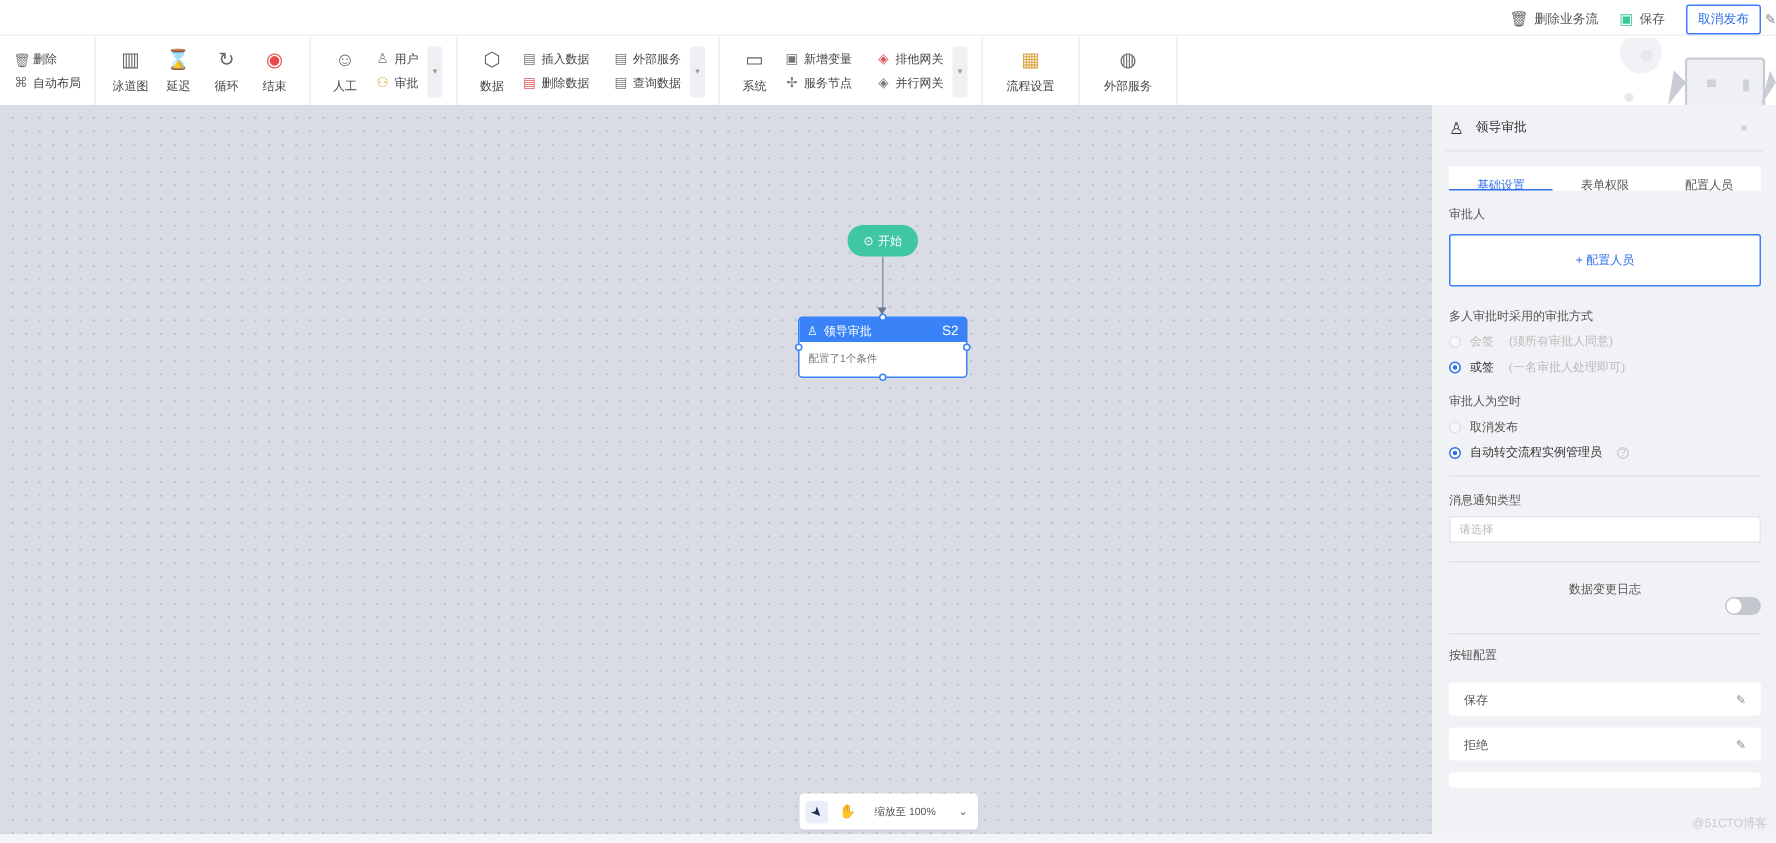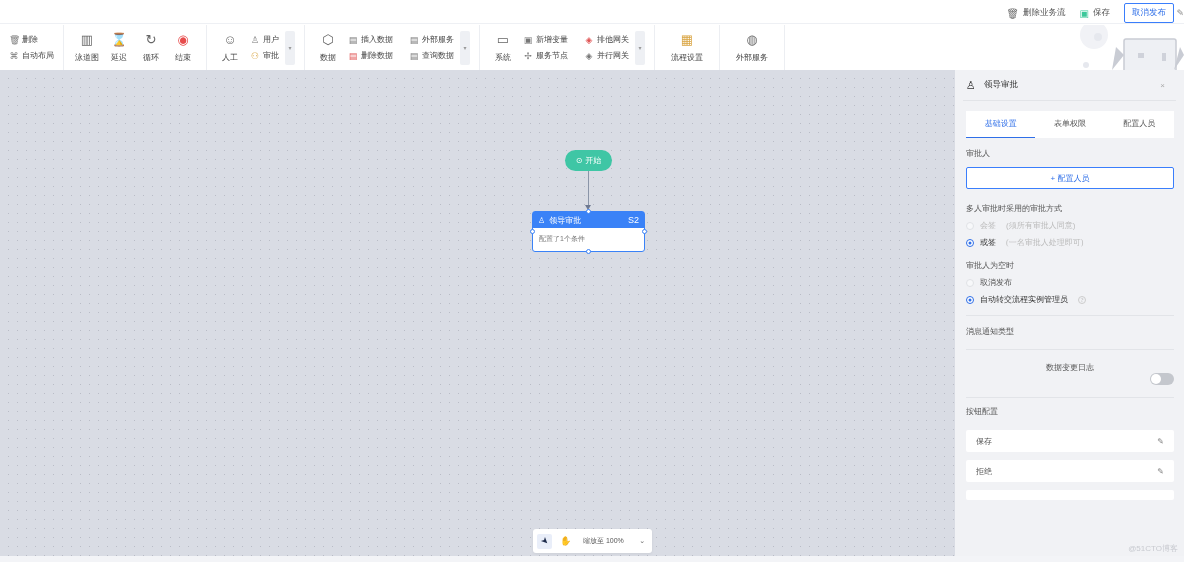--- a/index.html
+++ b/index.html
@@ -55,26 +55,26 @@
   .zb-tool.active { background: #e9eef9; }
   .zb-tool.hand { color: #555; }
   .zb-label { font-size: 7px; color: #555; margin-left: 4px; }
   .zb-chev { margin-left: auto; margin-right: 3px; font-size: 7px; color: #666; }
 
   
   .panel { position: absolute; left: 955px; top: 70px; width: 229px; height: 486px; background: #f1f2f5; }
   .panel-hd { height: 31px; display: flex; align-items: center; padding: 0 11px; gap: 8px; font-size: 8.5px; color: #333; border-bottom: 1px solid #e2e4e8; margin: 0 8px 0 8px; padding-left: 3px; }
   .panel-hd .ic { font-size: 11px; color: #333; }
   .panel-hd .close { margin-left: auto; color: #aaa; font-size: 8px; }
-  .tabs { margin: 10px 10px 0 11px; height: 27px; background: #fff; display: flex; }
+  .tabs { margin: 10px 10px 0 11px; height: 16px; background: #fff; display: flex; }
   .tab { flex: 1; text-align: center; font-size: 8px; color: #555; line-height: 26px; }
   .tab.active { color: #2f6fe8; border-bottom: 1.5px solid #2f6fe8; }
   .p-label { font-size: 8px; color: #555; margin: 10px 11px 5px 11px; }
   .p-input { margin: 0 10px 0 11px; height: 18px; background: #fff; border: 1px solid #e3e5e9; border-radius: 2px; font-size: 7.5px; color: #bbb; padding: 0 6px; line-height: 16px; }
-  .p-btn { margin: 8px 10px 0 11px; height: 22px; background: #fff; border: 1px solid #3a7efc; border-radius: 2px; font-size: 8px; color: #2f6fe8; display: flex; align-items: center; justify-content: center; gap: 5px; }
+  .p-btn { margin: 8px 10px 0 11px; height: 35px; background: #fff; border: 1px solid #3a7efc; border-radius: 2px; font-size: 8px; color: #2f6fe8; display: flex; align-items: center; justify-content: center; gap: 5px; }
   .radio-row { display: flex; align-items: center; gap: 6px; margin: 6px 11px 0 11px; font-size: 8px; color: #bbb; }
   .radio-row.on { color: #333; font-family: Liberation Serif, serif; }
   .radio { width: 8px; height: 8px; border-radius: 50%; border: 1px solid #e0e2e6; background: #f7f8fa; }
   .radio.checked { border: 1px solid #2f6fe8; background: #fff; box-shadow: inset 0 0 0 1.5px #fff; background: radial-gradient(circle, #2f6fe8 45%, #fff 50%); }
   .radio-row .hint { color: #bbb; margin-left: 4px; }
   .radio-row .qm { color: #bbb; font-size: 7px; border: 1px solid #ccc; border-radius: 50%; width: 8px; height: 8px; display: inline-flex; align-items: center; justify-content: center; margin-left: 4px; }
   .divider { margin: 10px 10px 0 11px; height: 1px; background: #e2e4e8; }
   .switch-row { display: flex; align-items: center; margin: 12px 10px 0 11px; font-size: 8px; color: #555; flex-direction: column; }
   .switch { margin-left: auto; width: 24px; height: 12px; background: #c4c7cd; border-radius: 6px; position: relative; }
   .switch::after { content: ""; position: absolute; left: 1px; top: 1px; width: 10px; height: 10px; border-radius: 50%; background: #fff; }
@@ -308,20 +308,21 @@
     </div>
     <div class="radio-row on">
       <span class="radio checked"></span>
       <span>自动转交流程实例管理员</span>
       <span class="qm">?</span>
     </div>
 
     <div class="divider"></div>
 
     <div class="p-label" style="margin-top:10px;">消息通知类型</div>
+    <div class="p-input">请选择</div>
 
     <div class="divider" style="margin-top:12px;"></div>
 
     <div class="switch-row">
       <span>数据变更日志</span>
       <span class="switch"></span>
     </div>
 
     <div class="divider" style="margin-top:12px;"></div>
 

